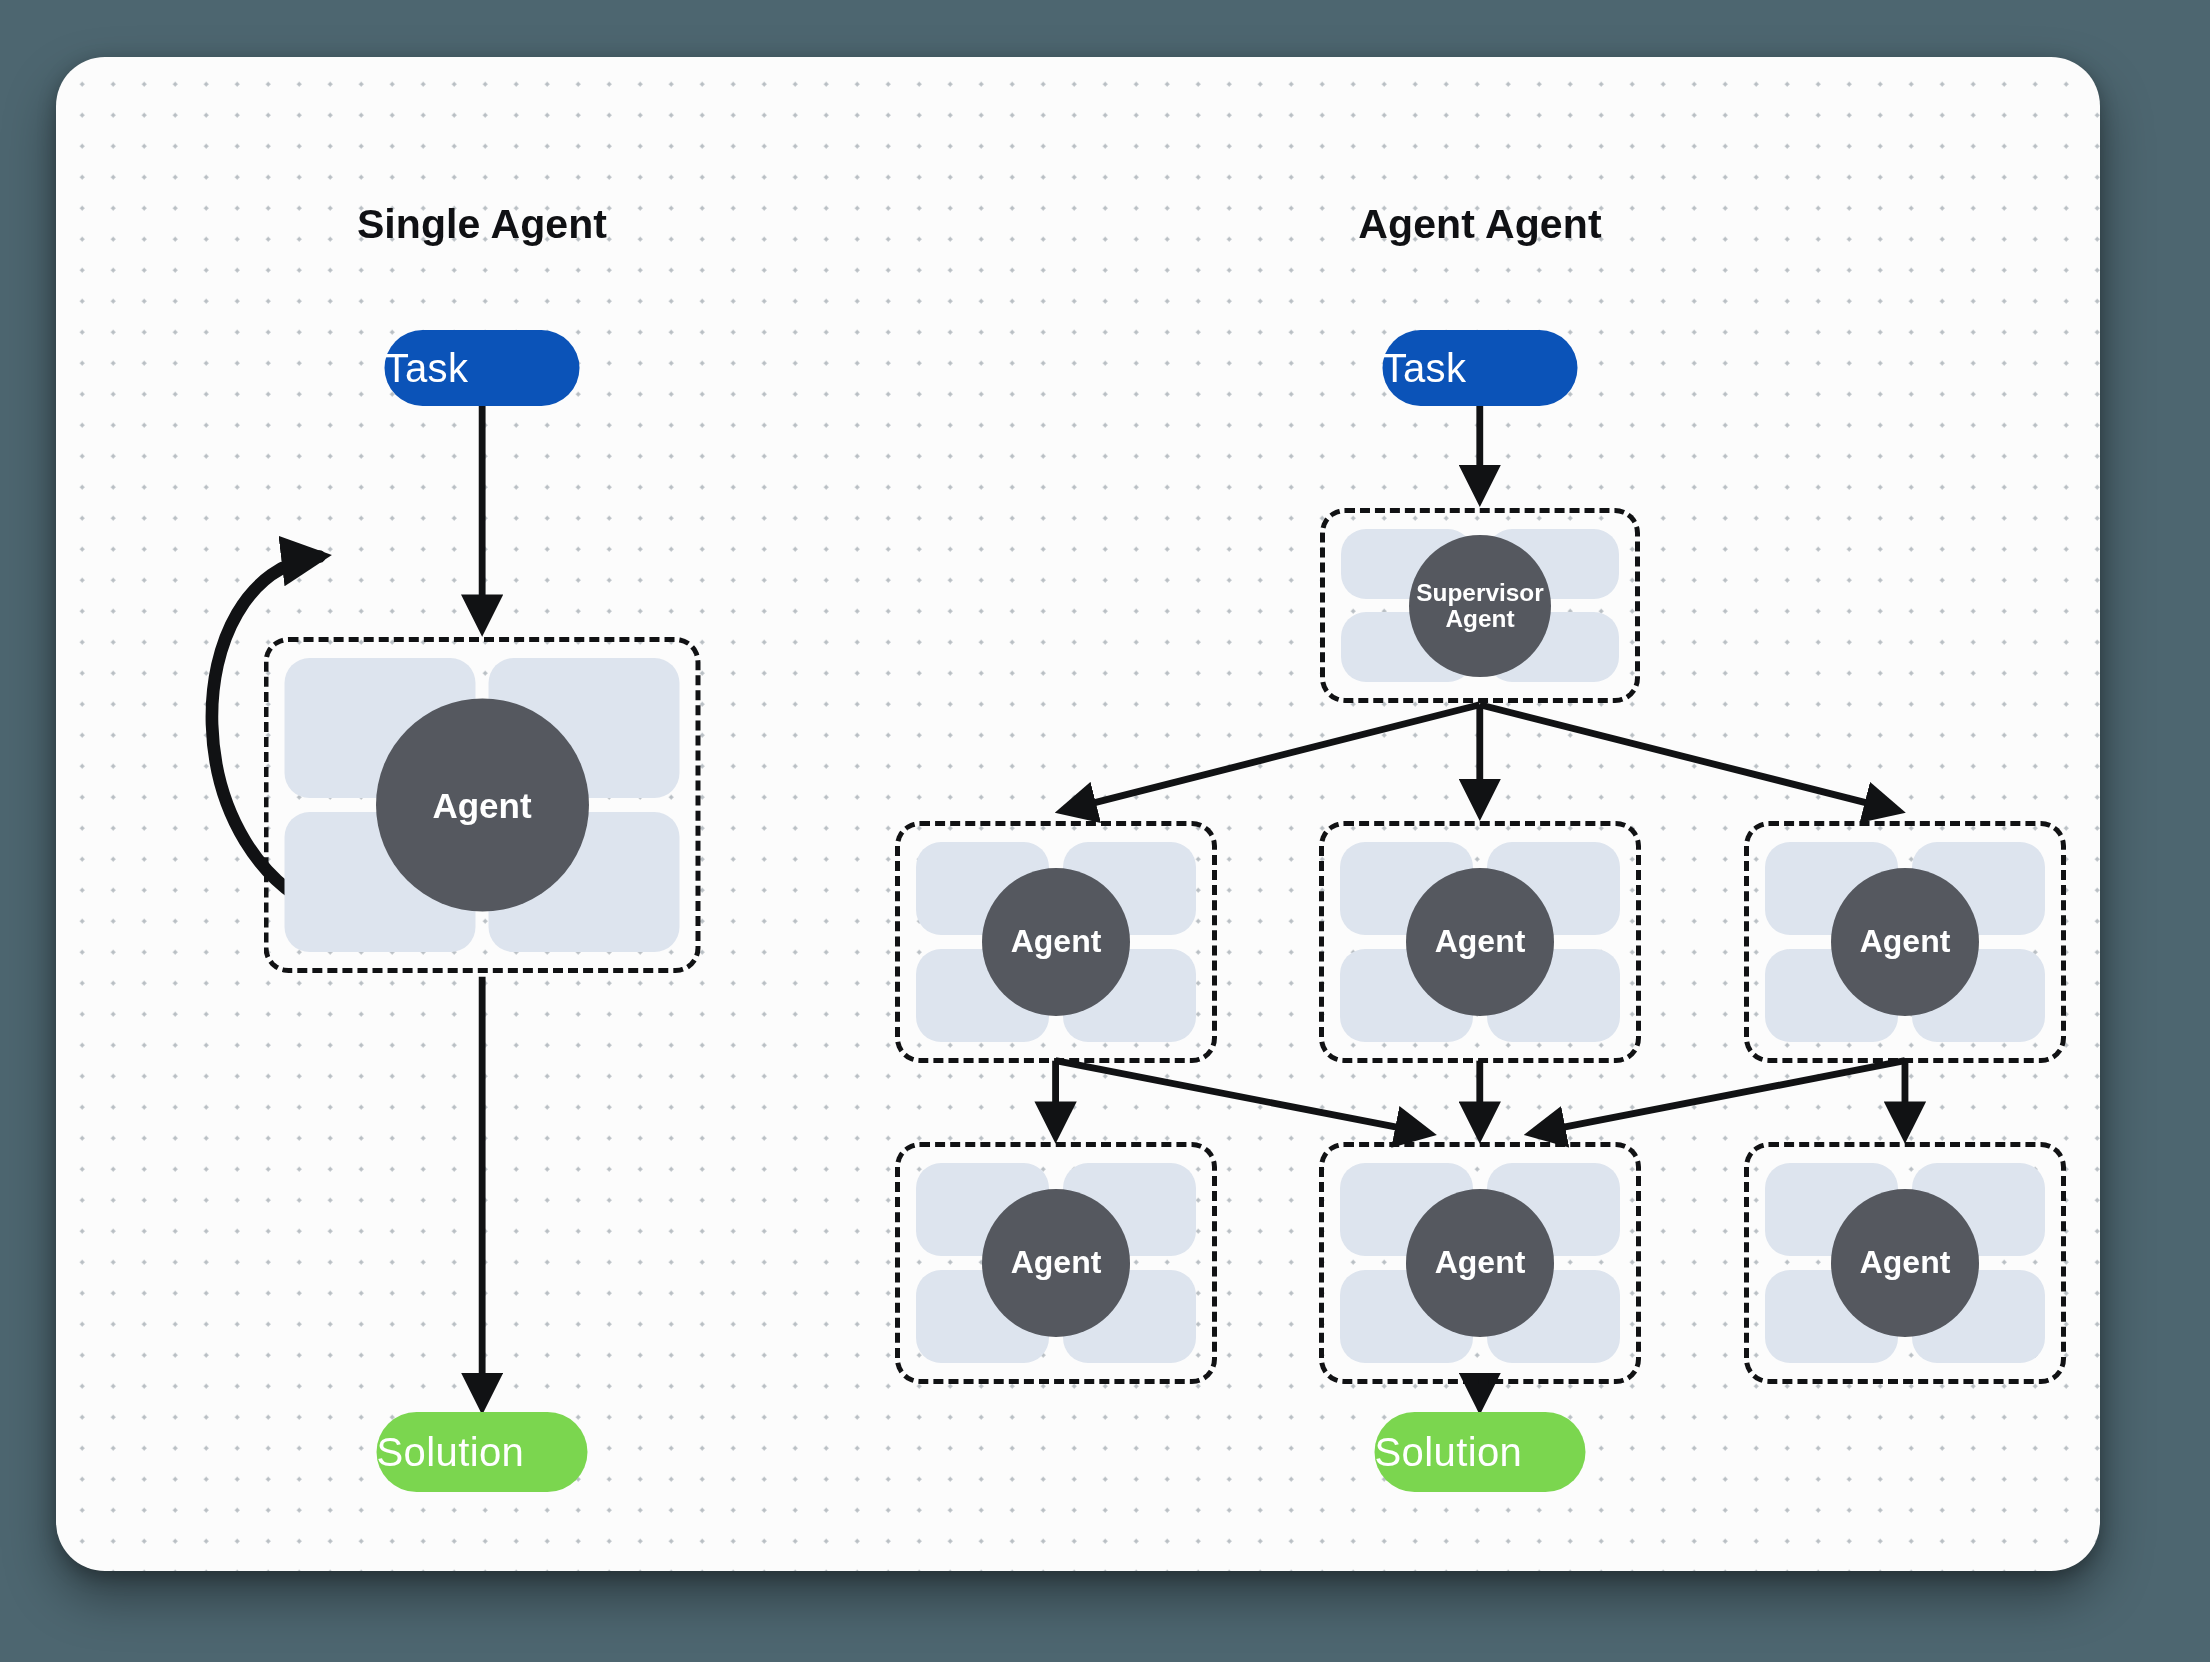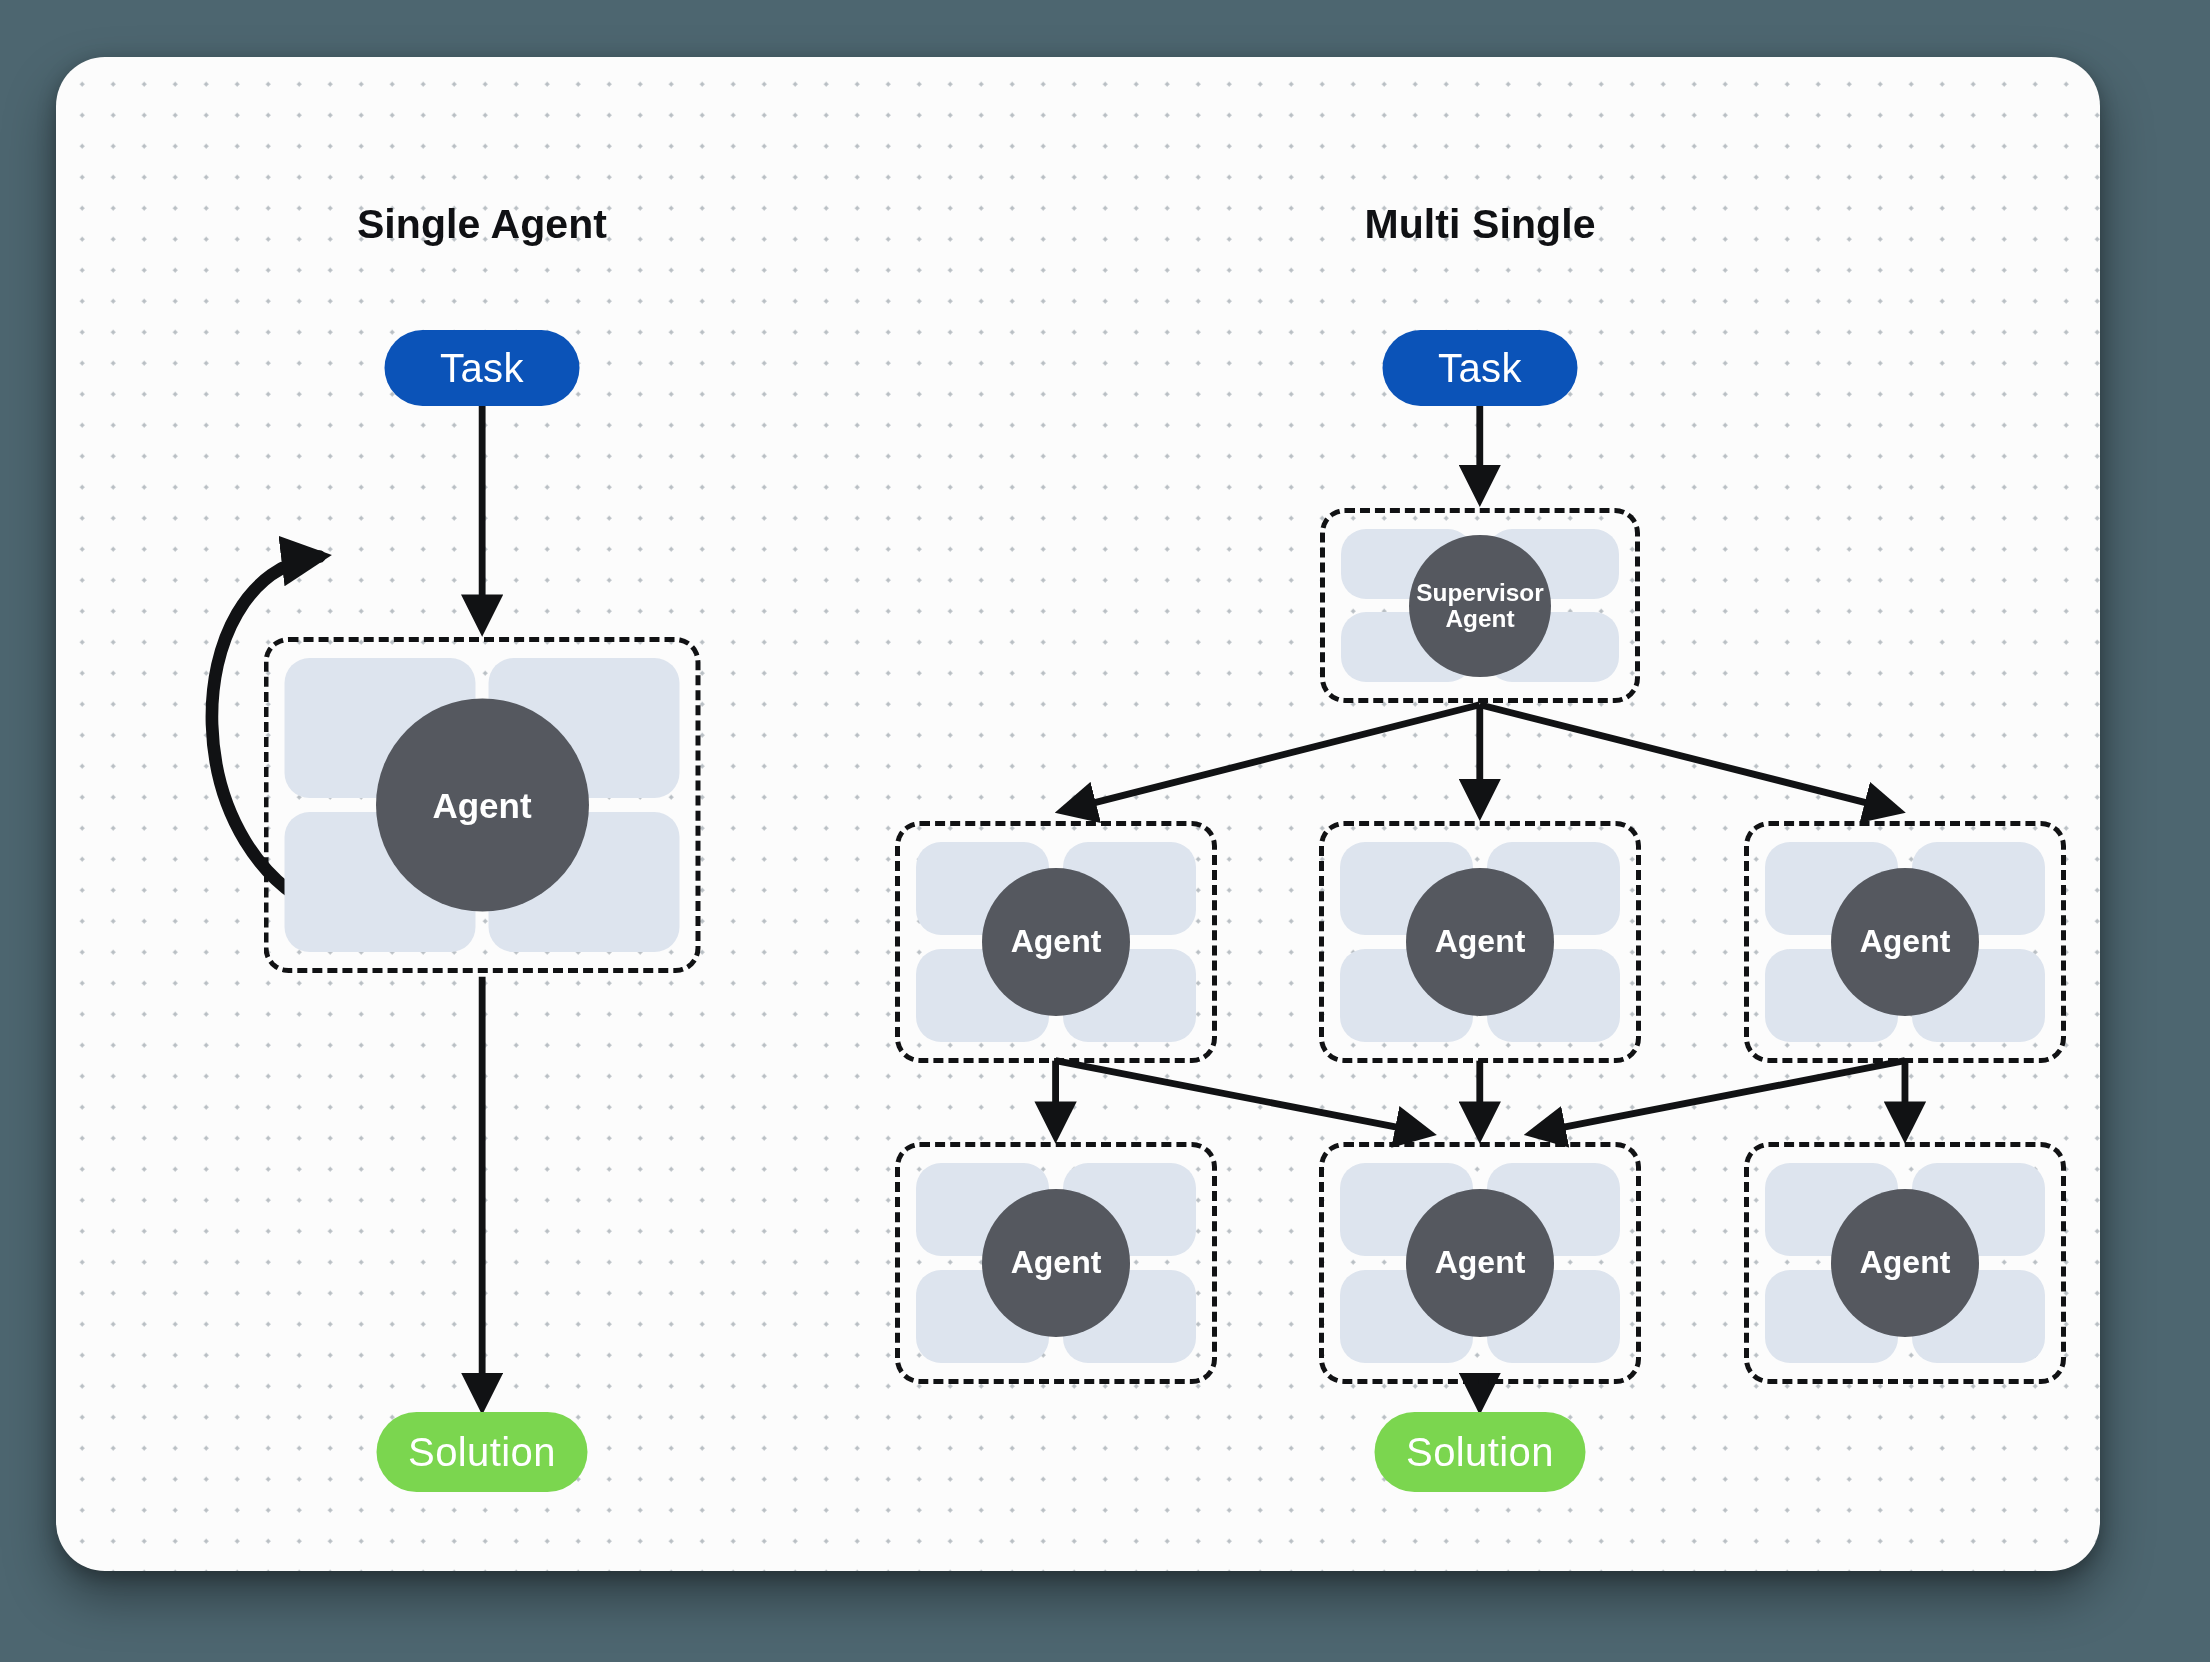--- a/index.html
+++ b/index.html
@@ -46,21 +46,20 @@
     letter-spacing: 0.1px;
     white-space: nowrap;
     transform: translateX(-50%);
   }
 
   
   .pill {
     position: absolute;
     display: flex;
     align-items: center;
-    justify-content: center;
     border-radius: 974px;
     color: #ffffff;
     font-size: 40px;
     font-weight: 400;
     letter-spacing: 0.4px;
     transform: translateX(-50%);
     white-space: nowrap;
   }
 
   
@@ -174,21 +173,21 @@
       </div>
       <div class="agent-circle" style="width:213px; height:213px; font-size:35px;">
         <span>Agent</span>
       </div>
     </div>
 
     <div class="pill" style="left:426px; top:1355px; width:211px; height:80px; background:#7bd64f;">
       <span>Solution</span>
     </div>
 
-    <div class="col-title" style="left:1424px; top:144px;">Multi Single</div>
+    <div class="col-title" style="left:1424px; top:144px;">Agent Agent</div>
 
     <div class="pill" style="left:1424px; top:273px; width:195px; height:76px; background:#0b53b8;">
       <span>Task</span>
     </div>
 
     <div class="agent-box" style="left:1424px; top:451px; width:320px; height:195px;">
       <div class="agent-grid">
         <div class="agent-tile"></div>
         <div class="agent-tile"></div>
         <div class="agent-tile"></div>

